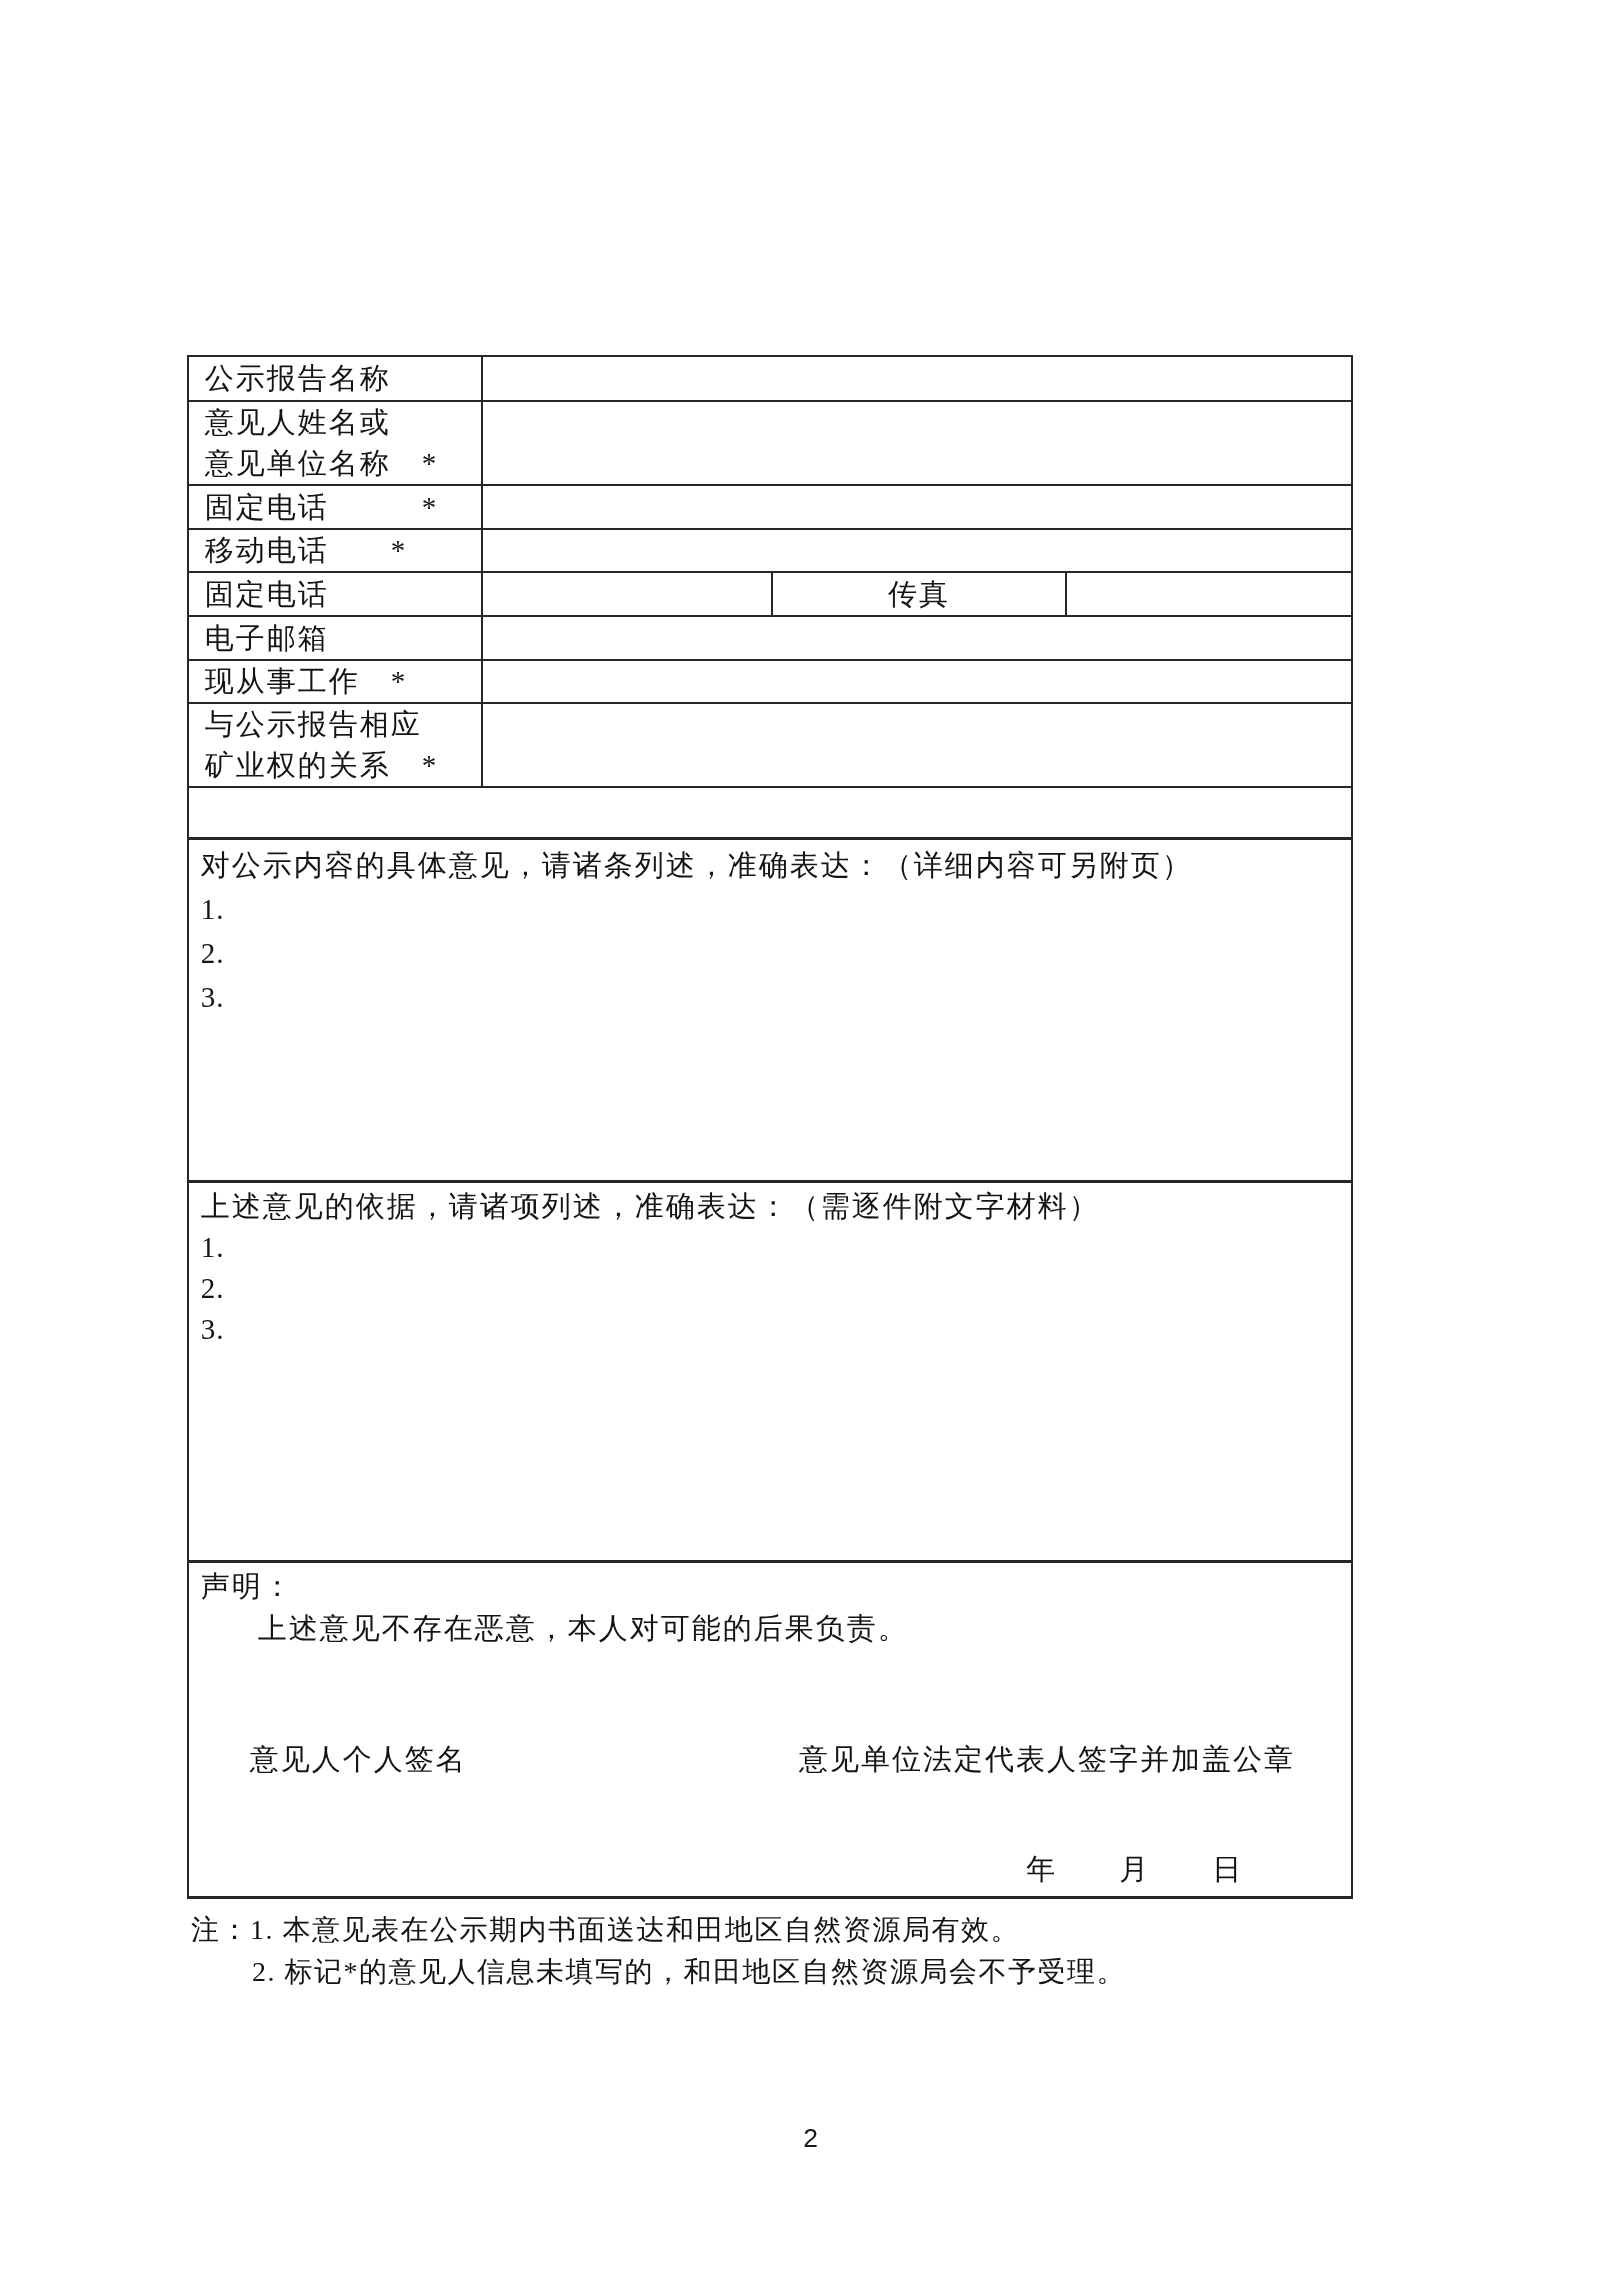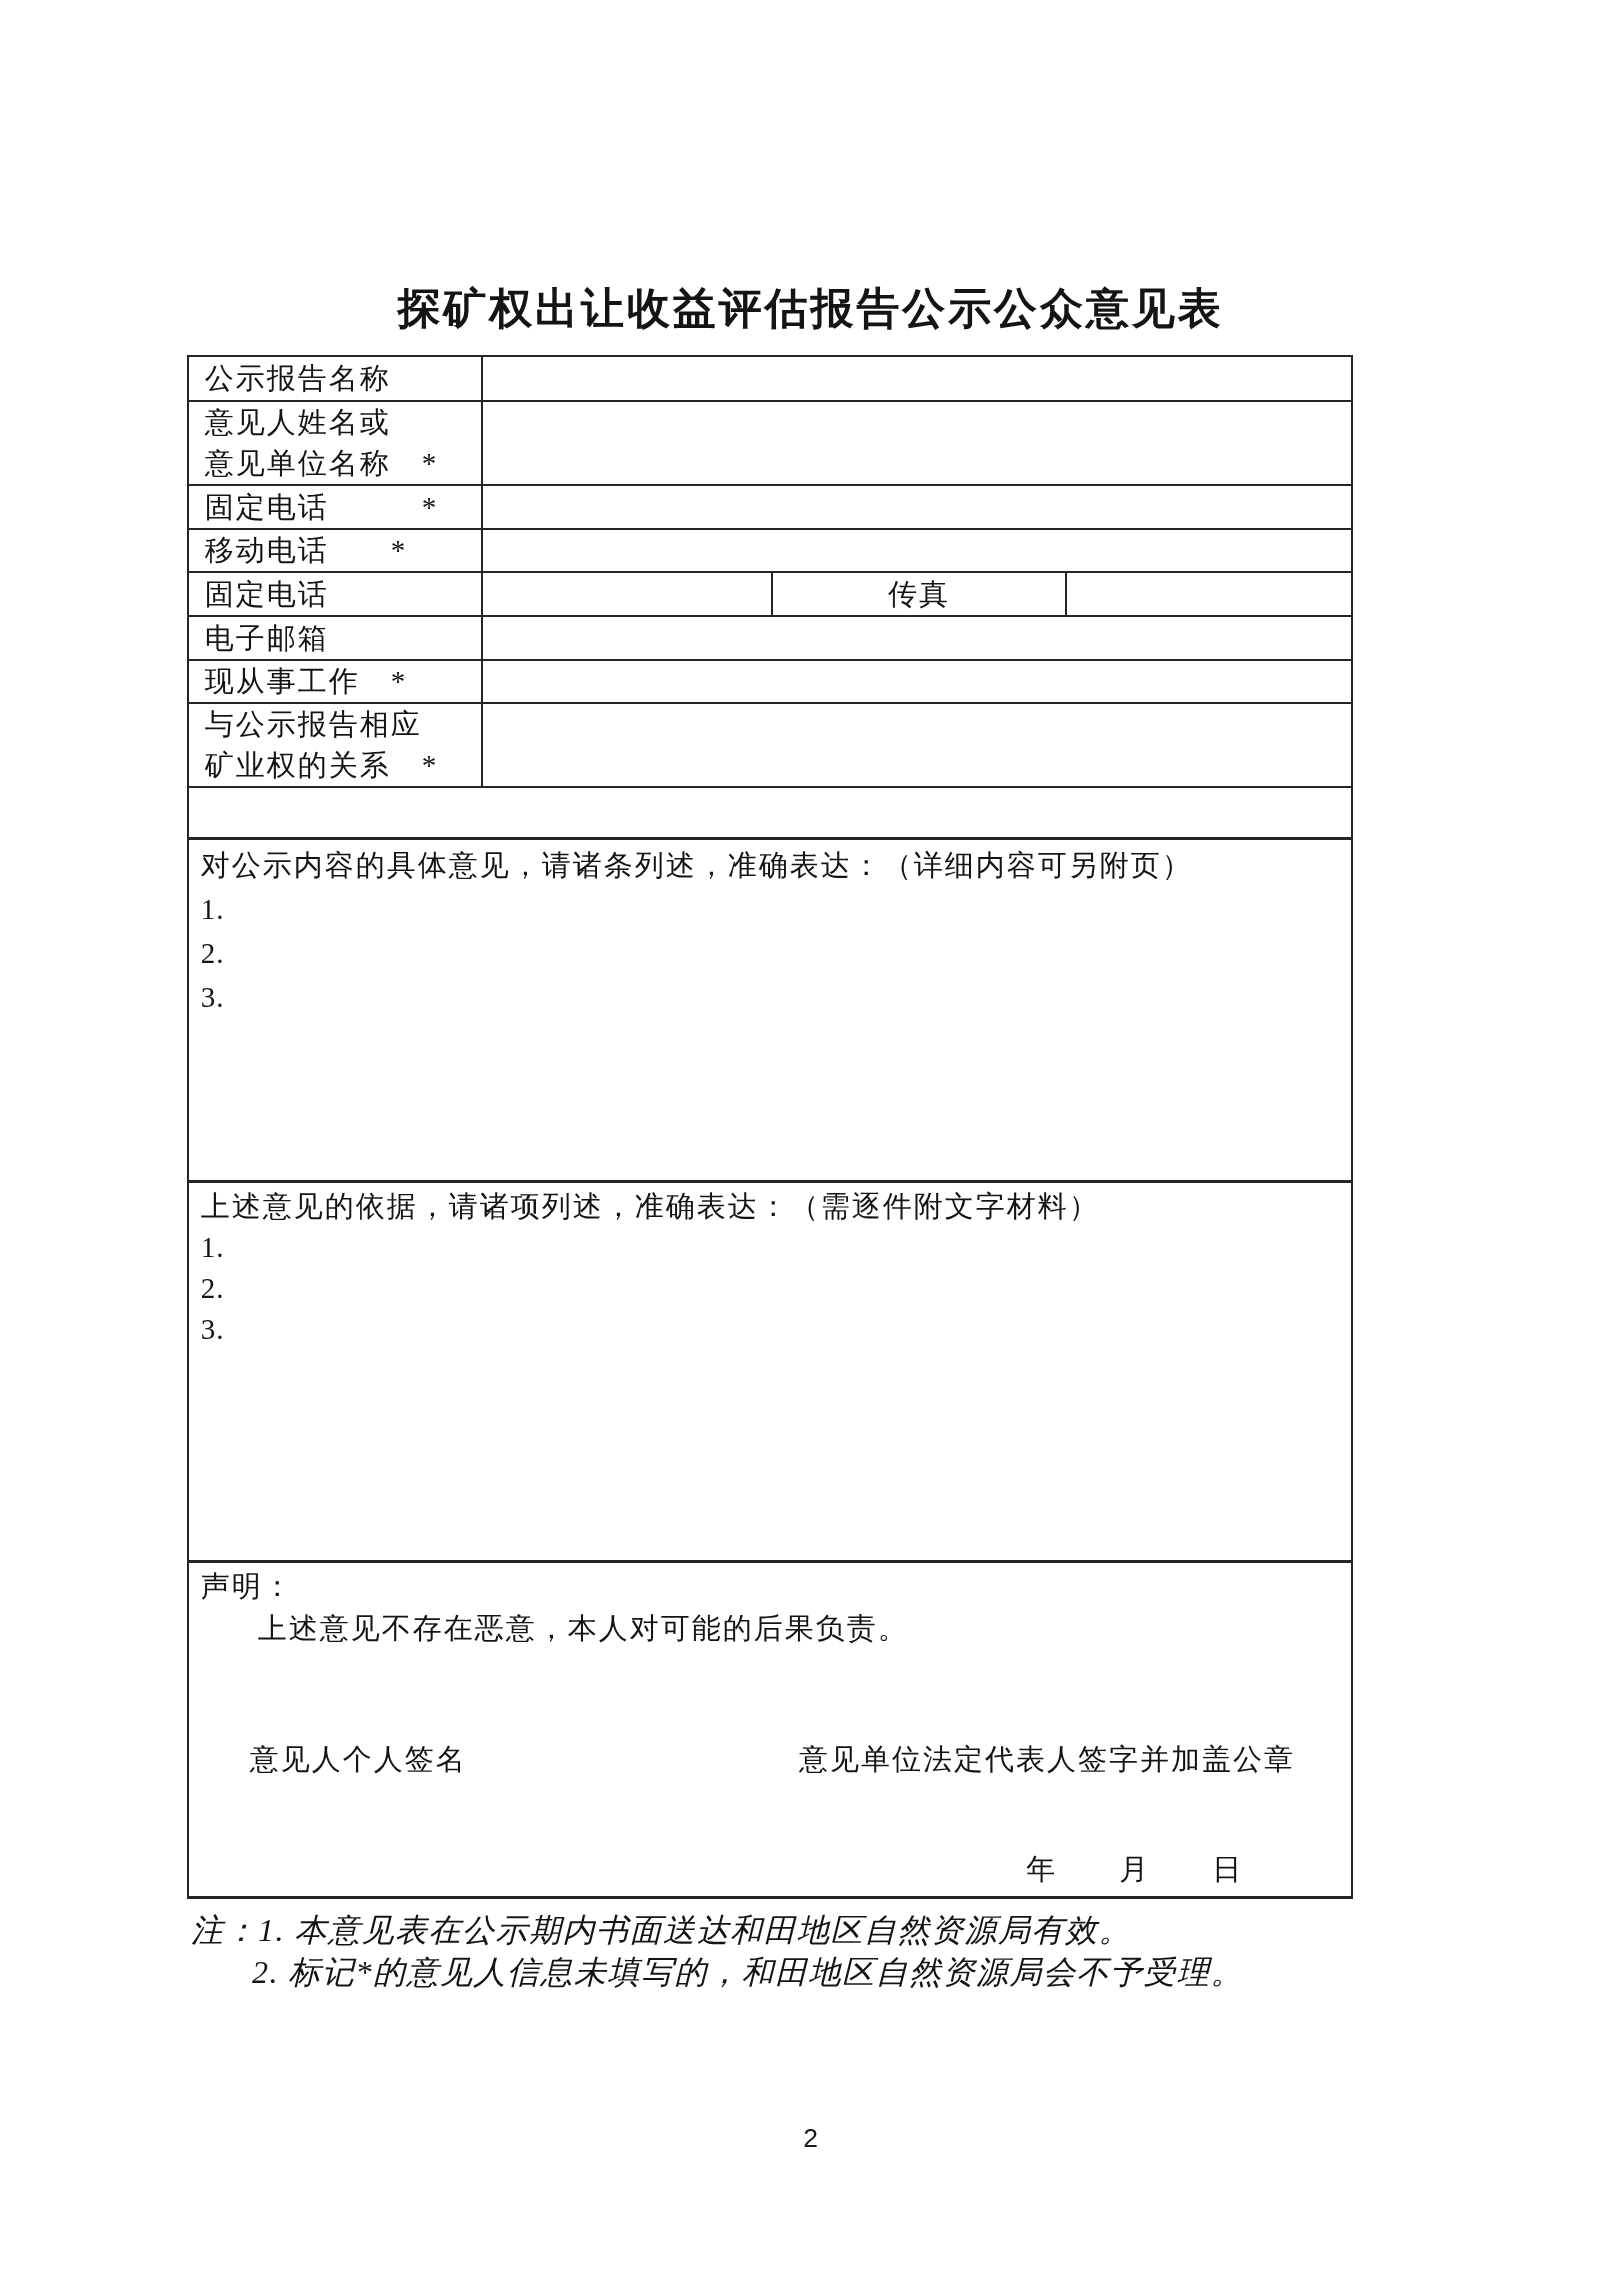--- a/index.html
+++ b/index.html
@@ -82,43 +82,41 @@
     line-height: 43px;
     text-align: right;
     padding-right: 94px;
     white-space: pre;
   }
   .notes {
     position: absolute;
     left: 191px;
     top: 1909px;
     width: 1186px;
-    font-size: 32px;
+    font-size: 28px;
     letter-spacing: 1.5px;
-    font-style: italic;
   }
   .note-line1 { line-height: 42px; }
   .note-line2 { line-height: 42px; padding-left: 61px; }
   .page-num {
     position: absolute;
     top: 2123px;
     left: 0;
     width: 100%;
     text-align: center;
     font-size: 26.5px;
     font-family: "Liberation Sans", "DejaVu Sans", sans-serif;
     color: #1a1a1a;
   }
 </style>
 </head>
 <body>
 
 <div class="page">
 
-  <h1 class="doc-title">探矿权出让收益评估报告公示公众意见表</h1>
 
   <table class="form">
     <colgroup>
         <col class="c1">
         <col class="c2">
         <col class="c3">
         <col class="c4">
       </colgroup>
     <tbody>
       <tr class="r1">

